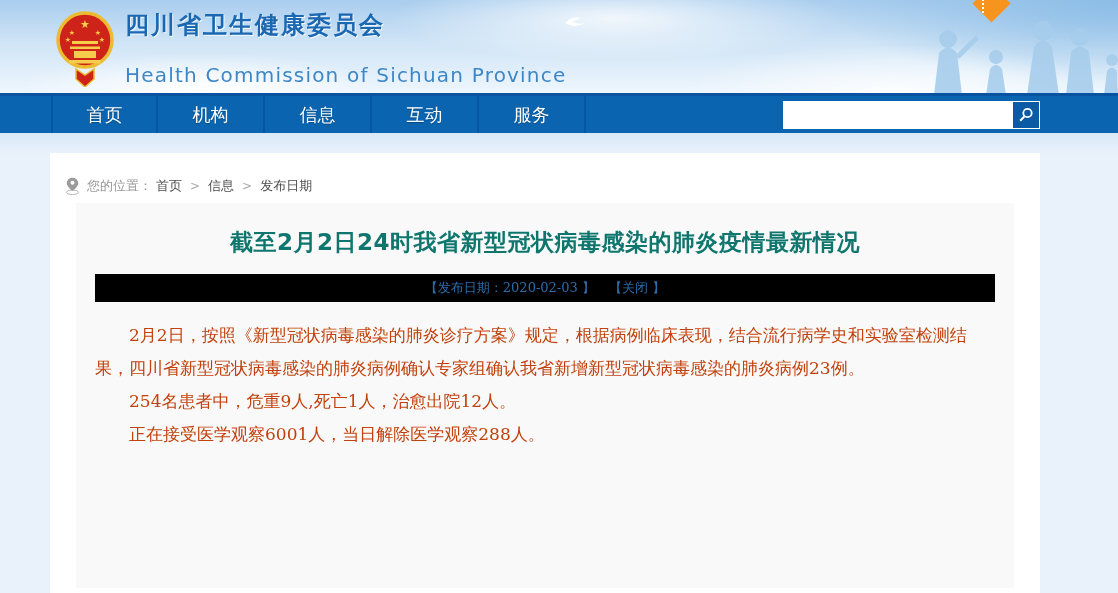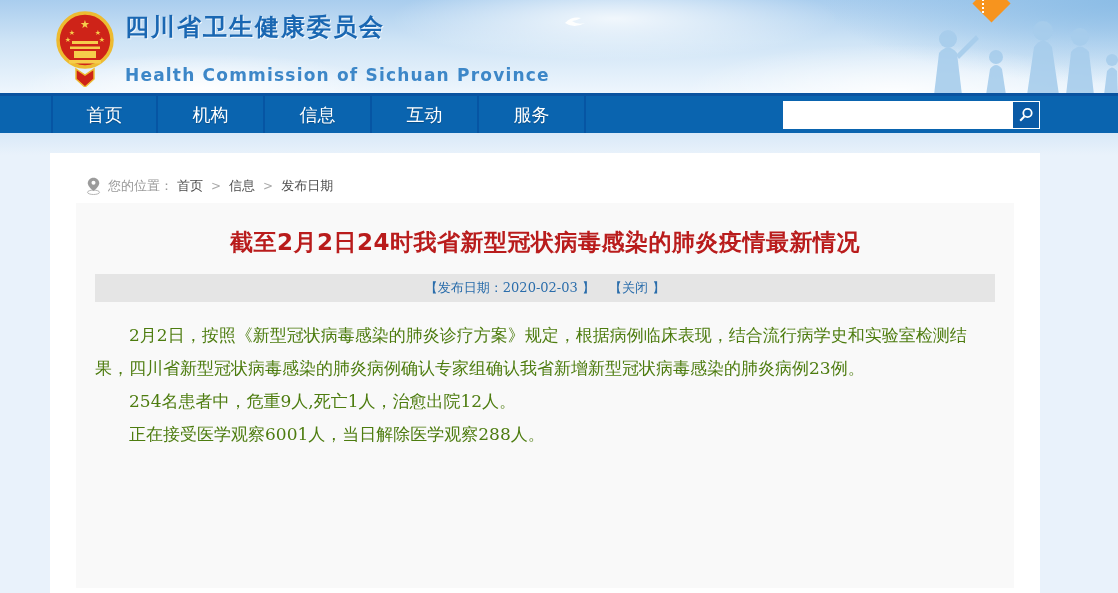--- a/index.html
+++ b/index.html
@@ -20,21 +20,21 @@
       radial-gradient(ellipse 420px 120px at 100% 0%, #8cbde6, rgba(140,189,230,0) 70%),
       linear-gradient(180deg,#a9cdee 0%, #cfe4f6 45%, #eef6fd 100%);
   }
   .brand{ position:absolute; left:55px; top:9px; display:flex; align-items:center; }
   .emblem{ width:60px; height:78px; margin-right:10px; }
   .brand-text .cn{
     font-size:24px; font-weight:bold; color:#1a67b2; letter-spacing:2px;
     text-shadow:1px 1px 0 rgba(255,255,255,.8);
   }
   .brand-text .en{
-    font-size:17px; color:#3d87c8; font-weight:bold; letter-spacing:1.2px; margin-top:22px;
+    font-size:20px; color:#3d87c8; font-weight:normal; letter-spacing:1.2px; margin-top:22px;
   }
   .figures{ position:absolute; right:0; bottom:-2px; opacity:.9; }
   .dove{ position:absolute; left:565px; top:16px; opacity:.95; }
   .kite{
     position:absolute; right:113px; top:-10px; width:27px; height:27px;
     background:#f7941e; transform:rotate(45deg);
   }
   .kite::after{
     content:""; position:absolute; left:4px; top:4px; right:4px; bottom:4px;
     border-left:2px dotted #fff; transform:rotate(-45deg);
@@ -67,44 +67,44 @@
 
   
   .page-body{
     height:460px;
     background:linear-gradient(180deg,#d9e9f8 0,#e9f2fb 22px);
     padding-top:20px;
   }
   .container{ margin-left:50px; width:990px; height:440px; background:#fff; }
 
   .breadcrumb{
-    padding:16px 0 0 36px; height:50px; display:flex; align-items:center;
+    padding:16px 0 0 15px; height:50px; display:flex; align-items:center;
     font-size:13px; color:#999;
   }
   .breadcrumb .pin{ margin-right:7px; }
   .breadcrumb .crumb{ color:#4d4d4d; text-decoration:none; margin:0 4px; }
   .breadcrumb .sep{ color:#a9a9a9; margin:0 4px; font-size:12px; }
 
   .article-card{
     margin:0 26px; width:938px; height:385px; background:#f9f9f9;
   }
   .article-title{
     padding-top:24px; text-align:center;
-    font-size:23px; font-weight:bold; color:#b91c1c; letter-spacing:.5px;
+    font-size:23px; font-weight:bold; color:#0f766e; letter-spacing:.5px;
   }
   .meta-bar{
-    margin:16px 19px 0 19px; height:28px; line-height:28px; background:#e5e5e5;
+    margin:16px 19px 0 19px; height:28px; line-height:28px; background:#000000;
     text-align:center; font-size:13px; color:#2a6dab;
     font-family:"DejaVu Serif","Liberation Serif",serif;
   }
   .meta-bar .close-link{ color:#2a6dab; text-decoration:none; margin-left:10px; }
   .article-body{
     margin:17px 24px 0 19px;
     font-family:"DejaVu Serif","Liberation Serif",serif;
-    font-size:17px; line-height:33px; color:#4d7c0f;
+    font-size:17px; line-height:33px; color:#c2410c;
   }
   .article-body p{ text-indent:2em; }
 </style>
 </head>
 <body>
 
 <header class="site-header">
   <div class="brand">
     <svg class="emblem" viewBox="0 0 60 78">
       <circle cx="30" cy="31" r="27" fill="#ce2318" stroke="#edbb31" stroke-width="3.5"></circle>

